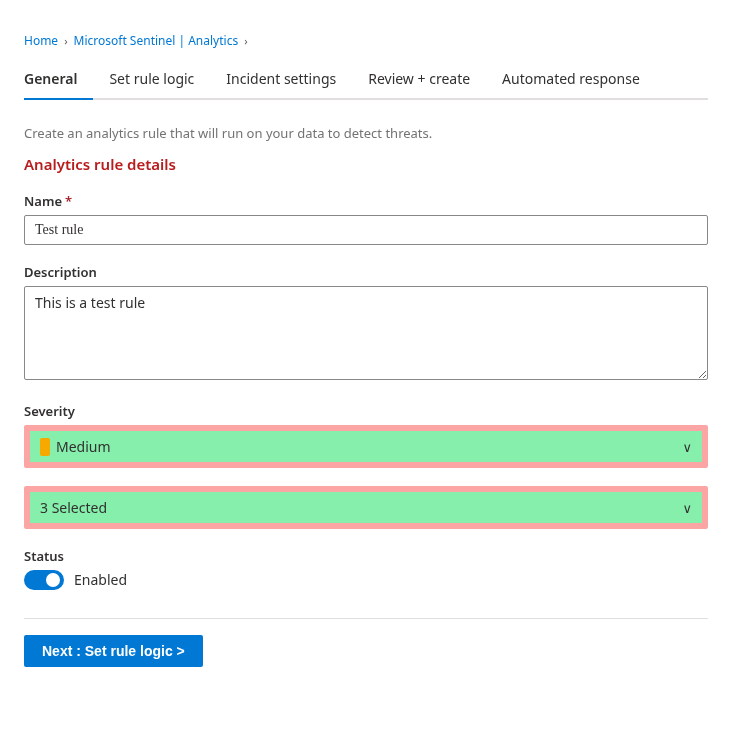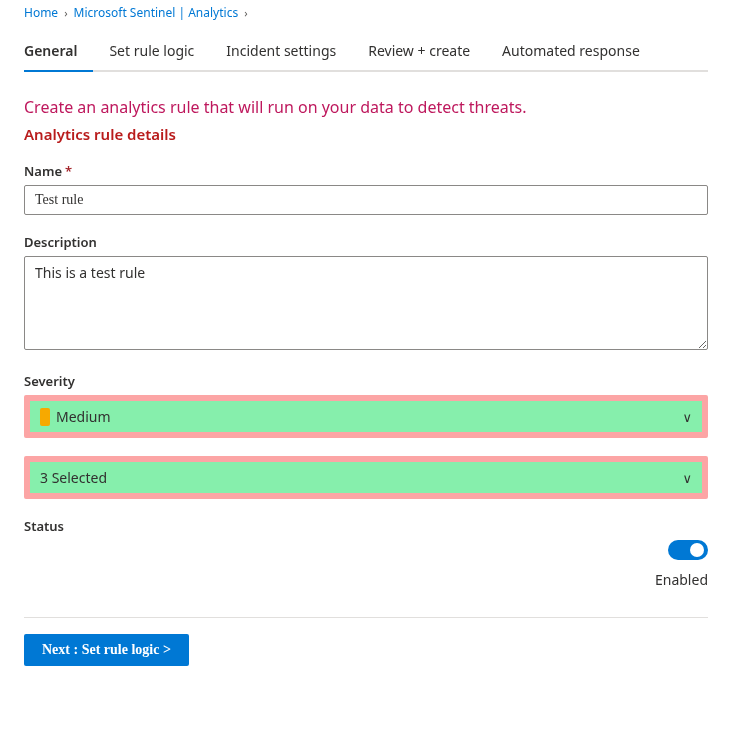--- a/index.html
+++ b/index.html
@@ -5,21 +5,21 @@
     * { box-sizing: border-box; margin: 0; padding: 0; }
     body {
       font-family: 'Segoe UI', system-ui, sans-serif;
       background: #fff;
       color: #323130;
       font-size: 14px;
     }
     .container {
       width: 732px;
       min-height: 752px;
-      padding: 4px 24px;
+      padding: 32px 24px;
       background: #fff;
     }
     .breadcrumb {
       display: flex;
       align-items: center;
       gap: 6px;
       font-size: 12px;
       color: #0078d4;
       margin-bottom: 10px;
     }
@@ -84,23 +84,23 @@
       white-space: nowrap;
     }
     .tab:first-child { padding-left: 0; }
     .tab.active {
       font-weight: 600;
       color: #323130;
       border-bottom: 2px solid #0078d4;
     }
     
     .section-description {
-      font-size: 16px;
-      color: #be185d;
-      margin-bottom: 6px;
+      font-size: 13px;
+      color: #737373;
+      margin-bottom: 12px;
     }
     .section-title {
       font-size: 15px;
       font-weight: 600;
       color: #b91c1c;
       margin-bottom: 18px;
     }
     .field-group {
       margin-bottom: 18px;
     }
@@ -177,23 +177,22 @@
       font-size: 14px;
       color: #323130;
     }
     .dropdown-with-icon .chevron-down {
       color: #323130;
       font-size: 13px;
     }
     
     .toggle-row {
       display: flex;
-      align-items: flex-end;
+      align-items: flex-start;
       gap: 10px;
-      flex-direction: column;
     }
     .toggle {
       position: relative;
       width: 40px;
       height: 20px;
       cursor: pointer;
     }
     .toggle-track {
       width: 40px;
       height: 20px;
@@ -220,21 +219,21 @@
       border-top: 1px solid #e1dfdd;
       margin: 28px 0 16px 0;
     }
     .next-btn {
       background: #0078d4;
       color: #fff;
       border: none;
       border-radius: 2px;
       padding: 8px 18px;
       font-size: 14px;
-      font-family: Liberation Serif, serif;
+      font-family: Liberation Sans, sans-serif;
       font-weight: 600;
       cursor: pointer;
     }
   </style>
 </head>
 <body>
 
 <div class="container">
   
   <div class="breadcrumb">

